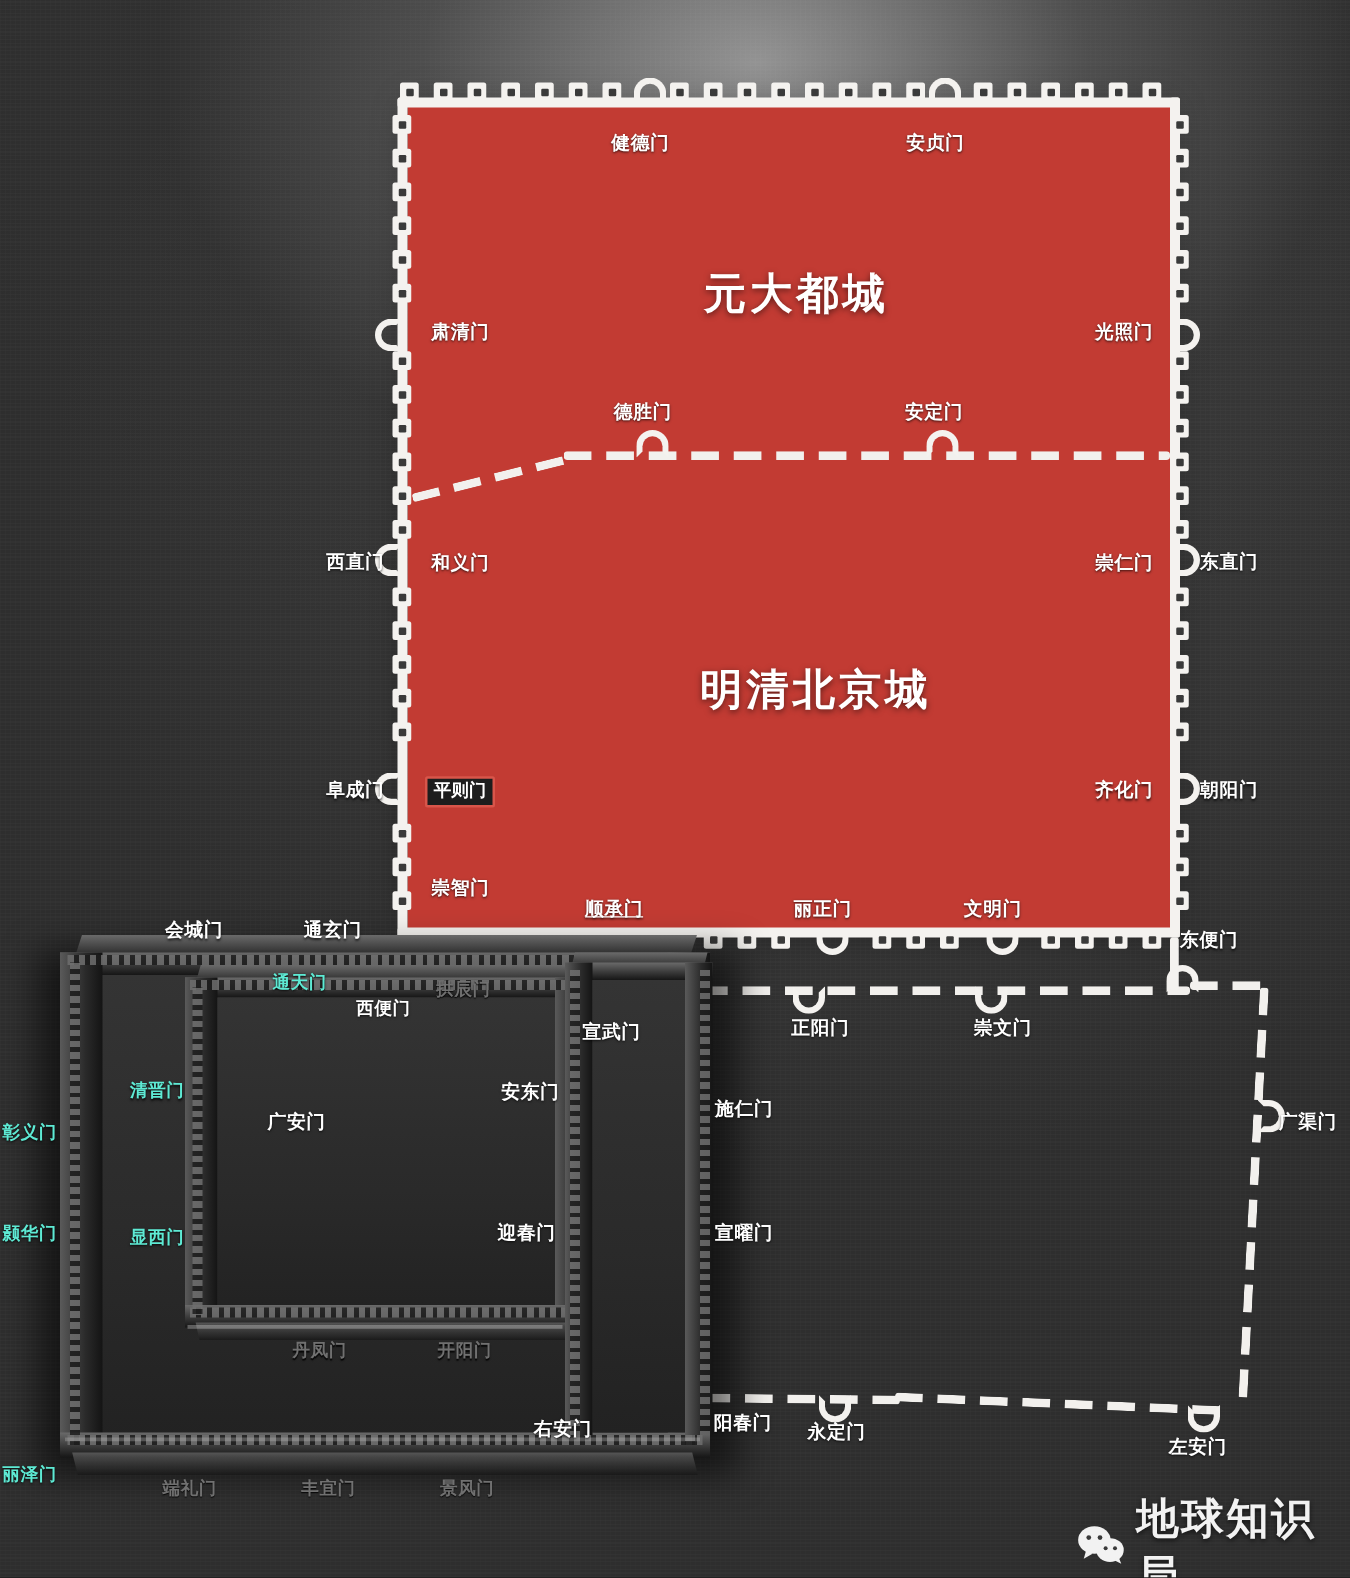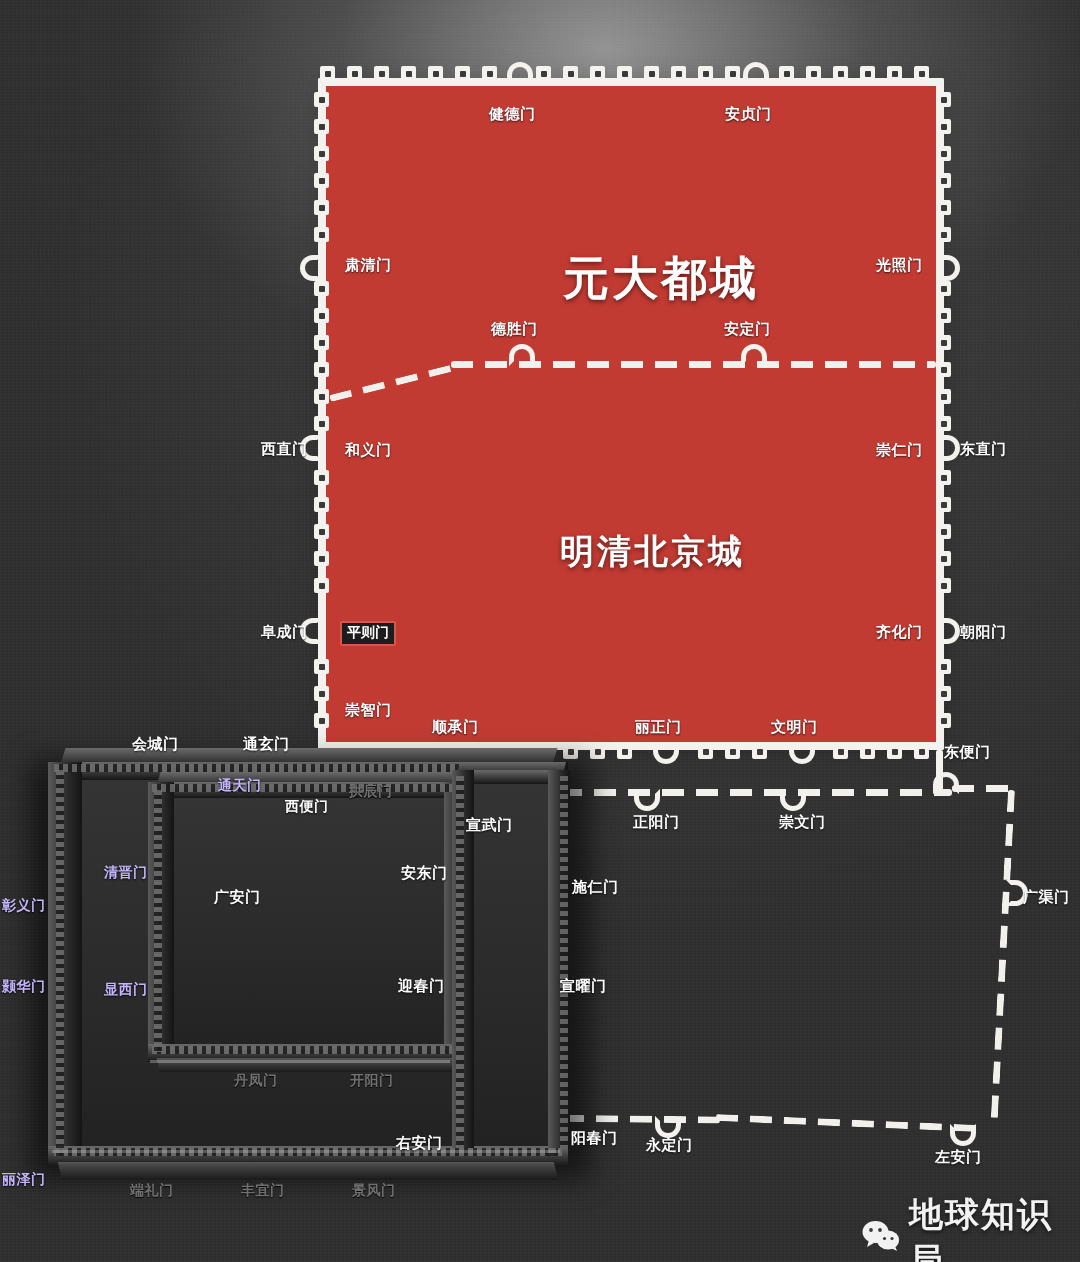--- a/index.html
+++ b/index.html
@@ -25,21 +25,21 @@
     background-image:
       repeating-linear-gradient(0deg, rgba(255,255,255,.35) 0 1px, rgba(0,0,0,0) 1px 3px),
       repeating-linear-gradient(90deg, rgba(255,255,255,.25) 0 1px, rgba(0,0,0,0) 1px 4px);
   }
 
   
   .lbl{position:absolute;color:#ffffff;white-space:nowrap;font-weight:bold;
        text-shadow:0 1px 2px rgba(0,0,0,.75);letter-spacing:.5px;}
   .lbl.s14{font-size:14px;}
   .lbl.s15{font-size:15px;}
-  .lbl.dim{color:#c4b5fd;font-weight:bold;text-shadow:0 1px 2px rgba(0,0,0,.9);}
+  .lbl.dim{color:#5eead4;font-weight:bold;text-shadow:0 1px 2px rgba(0,0,0,.9);}
   .lbl.dim2{color:#707070;font-weight:bold;text-shadow:0 1px 1px rgba(0,0,0,.9);}
   .city-name{position:absolute;color:#fff;font-weight:bold;white-space:nowrap;
     text-shadow:0 2px 5px rgba(0,0,0,.55);letter-spacing:3px;}
 
   
   #redblock{
     position:absolute;left:326px;top:84px;width:610px;height:660px;
     background:#c23b33;
     box-shadow:0 0 26px rgba(0,0,0,.35);
   }
@@ -315,39 +315,39 @@
     <div class="rim-side" style="left:0;top:8px;width:22px;height:378px;"></div>
     <div class="rim-side" style="left:96px;top:8px;width:22px;height:378px;"></div>
     <div class="inner-floor" style="left:22px;top:22px;width:74px;height:362px;"></div>
     <div class="crenel-strip v" style="left:4px;top:14px;height:372px;"></div>
     <div class="crenel-strip v" style="left:108px;top:14px;height:372px;"></div>
   </div>
 
   <div style="position:absolute;left:150px;top:1060px;width:300px;height:3px;background:rgba(220,220,220,.35);"></div>
   <div style="position:absolute;left:52px;top:1150px;width:508px;height:3px;background:rgba(200,200,200,.30);"></div>
 
-  <div class="city-name" style="left:563px;top:212px;font-size:46px;margin-top:36px;">元大都城</div>
+  <div class="city-name" style="left:563px;top:212px;font-size:34px;">元大都城</div>
   <div class="city-name" style="left:560px;top:529px;font-size:34px;">明清北京城</div>
 
   <div id="label-layer">
       <div class="lbl s15" style="left: 489px; top: 105px;">健德门</div>
       <div class="lbl s15" style="left: 725px; top: 105px;">安贞门</div>
       <div class="lbl s15" style="left: 345px; top: 256px;">肃清门</div>
       <div class="lbl s15" style="left: 876px; top: 256px;">光照门</div>
       <div class="lbl s15" style="left: 491px; top: 320px;">德胜门</div>
       <div class="lbl s15" style="left: 724px; top: 320px;">安定门</div>
       <div class="lbl s15" style="left: 261px; top: 440px;">西直门</div>
       <div class="lbl s15" style="left: 345px; top: 441px;">和义门</div>
       <div class="lbl s15" style="left: 876px; top: 441px;">崇仁门</div>
       <div class="lbl s15" style="left: 960px; top: 440px;">东直门</div>
       <div class="lbl s15" style="left: 261px; top: 623px;">阜成门</div>
       <div class="lbl s15" style="left: 876px; top: 623px;">齐化门</div>
       <div class="lbl s15" style="left: 960px; top: 623px;">朝阳门</div>
       <div class="lbl s15" style="left: 345px; top: 701px;">崇智门</div>
-      <div class="lbl s15" style="left: 432px; top: 718px;">顺承门</div>
+      <div class="lbl s15" style="left: 468px; top: 718px; text-decoration: underline;">顺承门</div>
       <div class="lbl s15" style="left: 635px; top: 718px;">丽正门</div>
       <div class="lbl s15" style="left: 771px; top: 718px;">文明门</div>
       <div class="lbl s15" style="left: 944px; top: 743px;">东便门</div>
       <div class="lbl s15" style="left: 633px; top: 813px;">正阳门</div>
       <div class="lbl s15" style="left: 779px; top: 813px;">崇文门</div>
       <div class="lbl s15" style="left: 1023px; top: 888px;">广渠门</div>
       <div class="lbl s15" style="left: 935px; top: 1148px;">左安门</div>
       <div class="lbl s15" style="left: 646px; top: 1136px;">永定门</div>
       <div class="lbl s15" style="left: 571px; top: 1129px;">阳春门</div>
       <div class="lbl s15" style="left: 132px; top: 735px;">会城门</div>
@@ -357,24 +357,24 @@
       <div class="lbl s14" style="left: 285px; top: 798px;">西便门</div>
       <div class="lbl s15" style="left: 466px; top: 816px;">宣武门</div>
       <div class="lbl s14 dim" style="left: 104px; top: 864px;">清晋门</div>
       <div class="lbl s15" style="left: 214px; top: 888px;">广安门</div>
       <div class="lbl s15" style="left: 401px; top: 864px;">安东门</div>
       <div class="lbl s15" style="left: 572px; top: 878px; text-align: right;">施仁门</div>
       <div class="lbl s14 dim" style="left: 2px; top: 897px;">彰义门</div>
       <div class="lbl s14 dim" style="left: 2px; top: 978px;">颢华门</div>
       <div class="lbl s14 dim" style="left: 104px; top: 981px;">显西门</div>
       <div class="lbl s15" style="left: 398px; top: 977px;">迎春门</div>
-      <div class="lbl s15" style="left: 560px; top: 977px; text-align: center;">宣曜门</div>
+      <div class="lbl s15" style="left: 572px; top: 977px; text-align: center;">宣曜门</div>
       <div class="lbl s14 dim2" style="left: 234px; top: 1072px;">丹凤门</div>
       <div class="lbl s14 dim2" style="left: 350px; top: 1072px;">开阳门</div>
-      <div class="lbl s15" style="left: 396px; top: 1134px;">右安门</div>
+      <div class="lbl s15" style="left: 427px; top: 1134px;">右安门</div>
       <div class="lbl s14 dim" style="left: 2px; top: 1123px; margin-top: 48px;">丽泽门</div>
       <div class="lbl s14 dim2" style="left: 130px; top: 1182px;">端礼门</div>
       <div class="lbl s14 dim2" style="left: 241px; top: 1182px;">丰宜门</div>
       <div class="lbl s14 dim2" style="left: 352px; top: 1182px;">景风门</div>
     </div>
 
   <div class="chip" style="left:340px;top:621px;">平则门</div>
 
   <div id="watermark" style="left:862px;top:1192px;">
     <span style="display:inline-block;">

